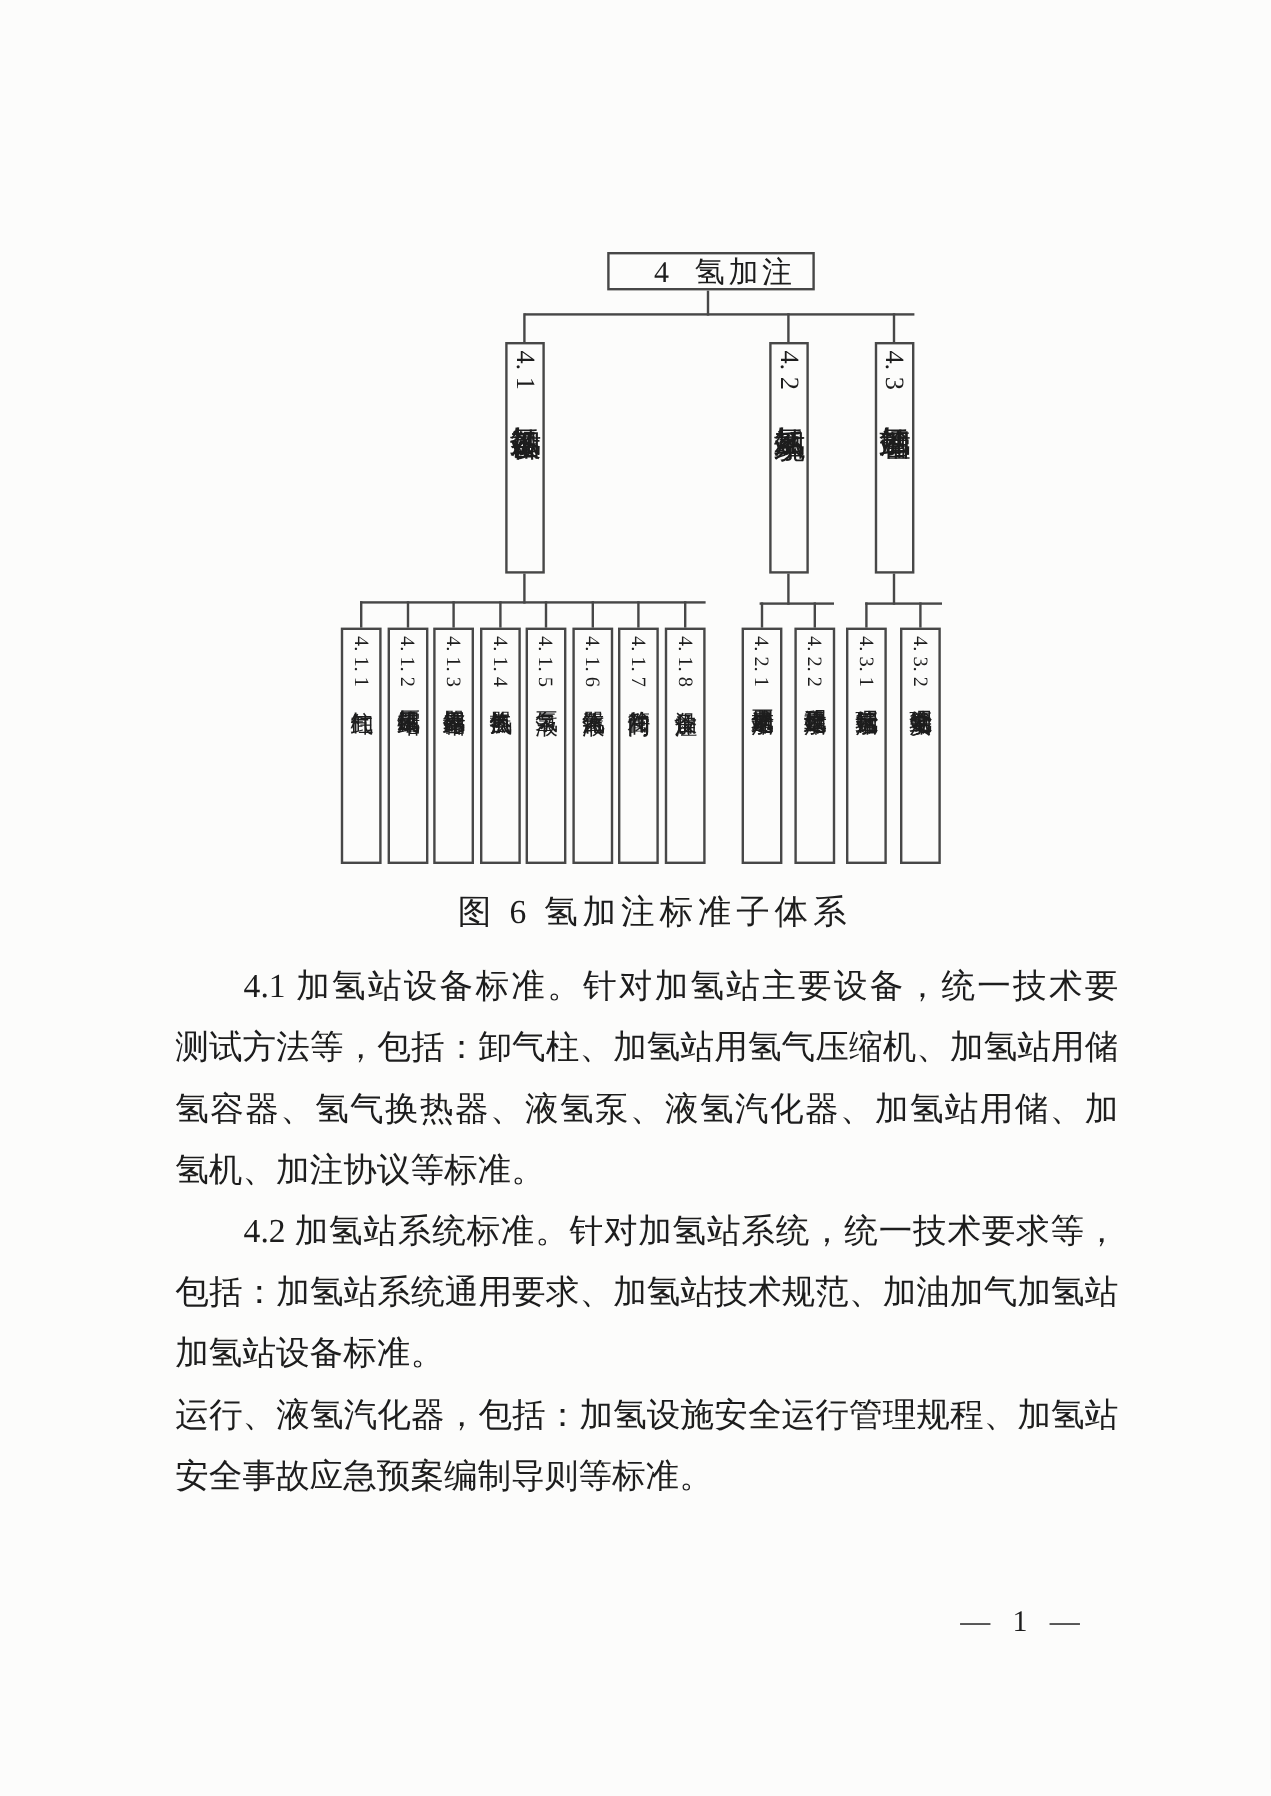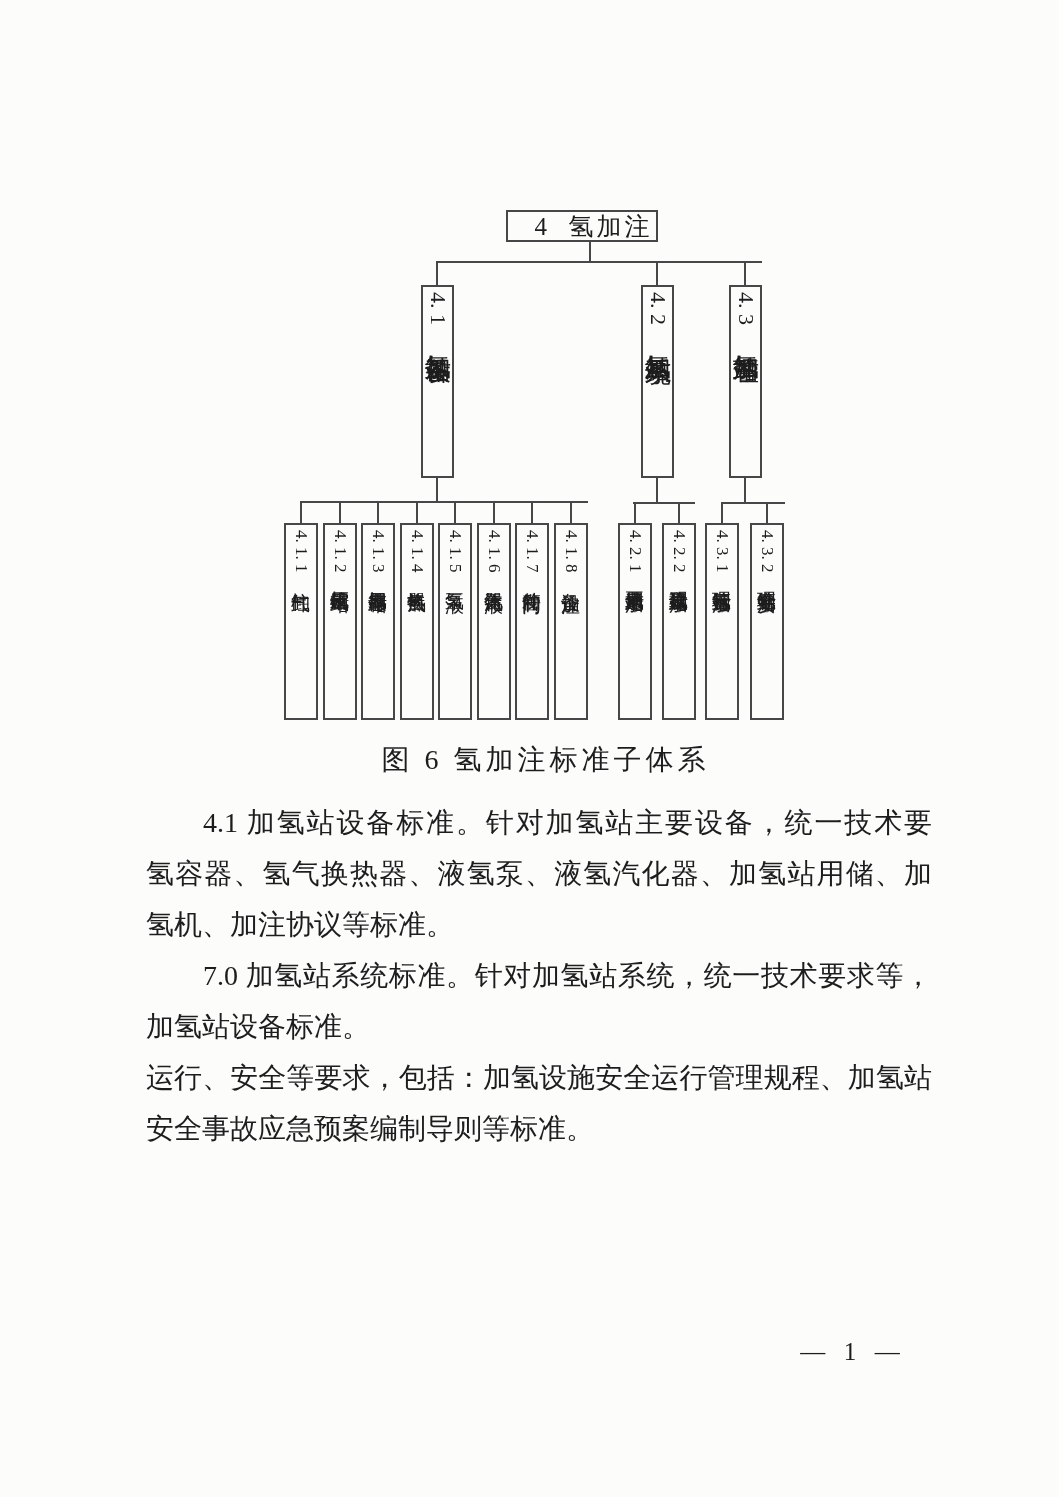--- a/index.html
+++ b/index.html
@@ -101,21 +101,21 @@
   <div class="vline" style="left:656px;top:477px;height:27px;"></div>
   <div class="hline" style="left:633px;top:502px;width:62px;"></div>
   <div class="vline" style="left:634px;top:502px;height:22px;"></div>
   <div class="vline" style="left:678px;top:502px;height:22px;"></div>
 
   <div class="vline" style="left:744px;top:477px;height:27px;"></div>
   <div class="hline" style="left:721px;top:502px;width:64px;"></div>
   <div class="vline" style="left:721px;top:502px;height:22px;"></div>
   <div class="vline" style="left:766px;top:502px;height:22px;"></div>
 
-  <div class="box rootbox" style="left:506px;top:210px;width:152px;height:32px;padding-left:23px;">
+  <div class="box rootbox" style="left:506px;top:210px;width:173px;height:32px;padding-left:23px;">
     <span>4  氢加注</span>
   </div>
 
   <div class="box vbox l2" style="left:421px;">
     <span class="vnum">4. 1</span>
     <span class="vlbl">加氢站设备</span>
   </div>
   <div class="box vbox l2" style="left:641px;">
     <span class="vnum">4. 2</span>
     <span class="vlbl">加氢站系统</span>
@@ -171,23 +171,25 @@
   </div>
   <div class="box vbox l3" style="left:750px;">
     <span class="vnum">4. 3. 2</span>
     <span class="vlbl">加氢站安全管理</span>
   </div>
 
   <div class="caption">图 6 氢加注标准子体系</div>
 
   <div id="body-text">
       <div class="tline full indent">4.1 加氢站设备标准。针对加氢站主要设备，统一技术要求、</div>
+      <div class="tline full">测试方法等，包括：卸气柱、加氢站用氢气压缩机、加氢站用储</div>
       <div class="tline full">氢容器、氢气换热器、液氢泵、液氢汽化器、加氢站用储、加</div>
       <div class="tline">氢机、加注协议等标准。</div>
-      <div class="tline full indent">7.0 加氢站系统标准。针对加氢站系统，统一技术要求等，</div>
+      <div class="tline full indent">4.2 加氢站系统标准。针对加氢站系统，统一技术要求等，</div>
+      <div class="tline full">包括：加氢站系统通用要求、加氢站技术规范、加油加气加氢站</div>
       <div class="tline">加氢站设备标准。</div>
-      <div class="tline full">运行、安全等要求，包括：加氢设施安全运行管理规程、加氢站</div>
+      <div class="tline full">运行、液氢汽化器，包括：加氢设施安全运行管理规程、加氢站</div>
       <div class="tline">安全事故应急预案编制导则等标准。</div>
     </div>
 
   <div class="pageno">—  1  —</div>
 
 </div>
 
 </body></html>

